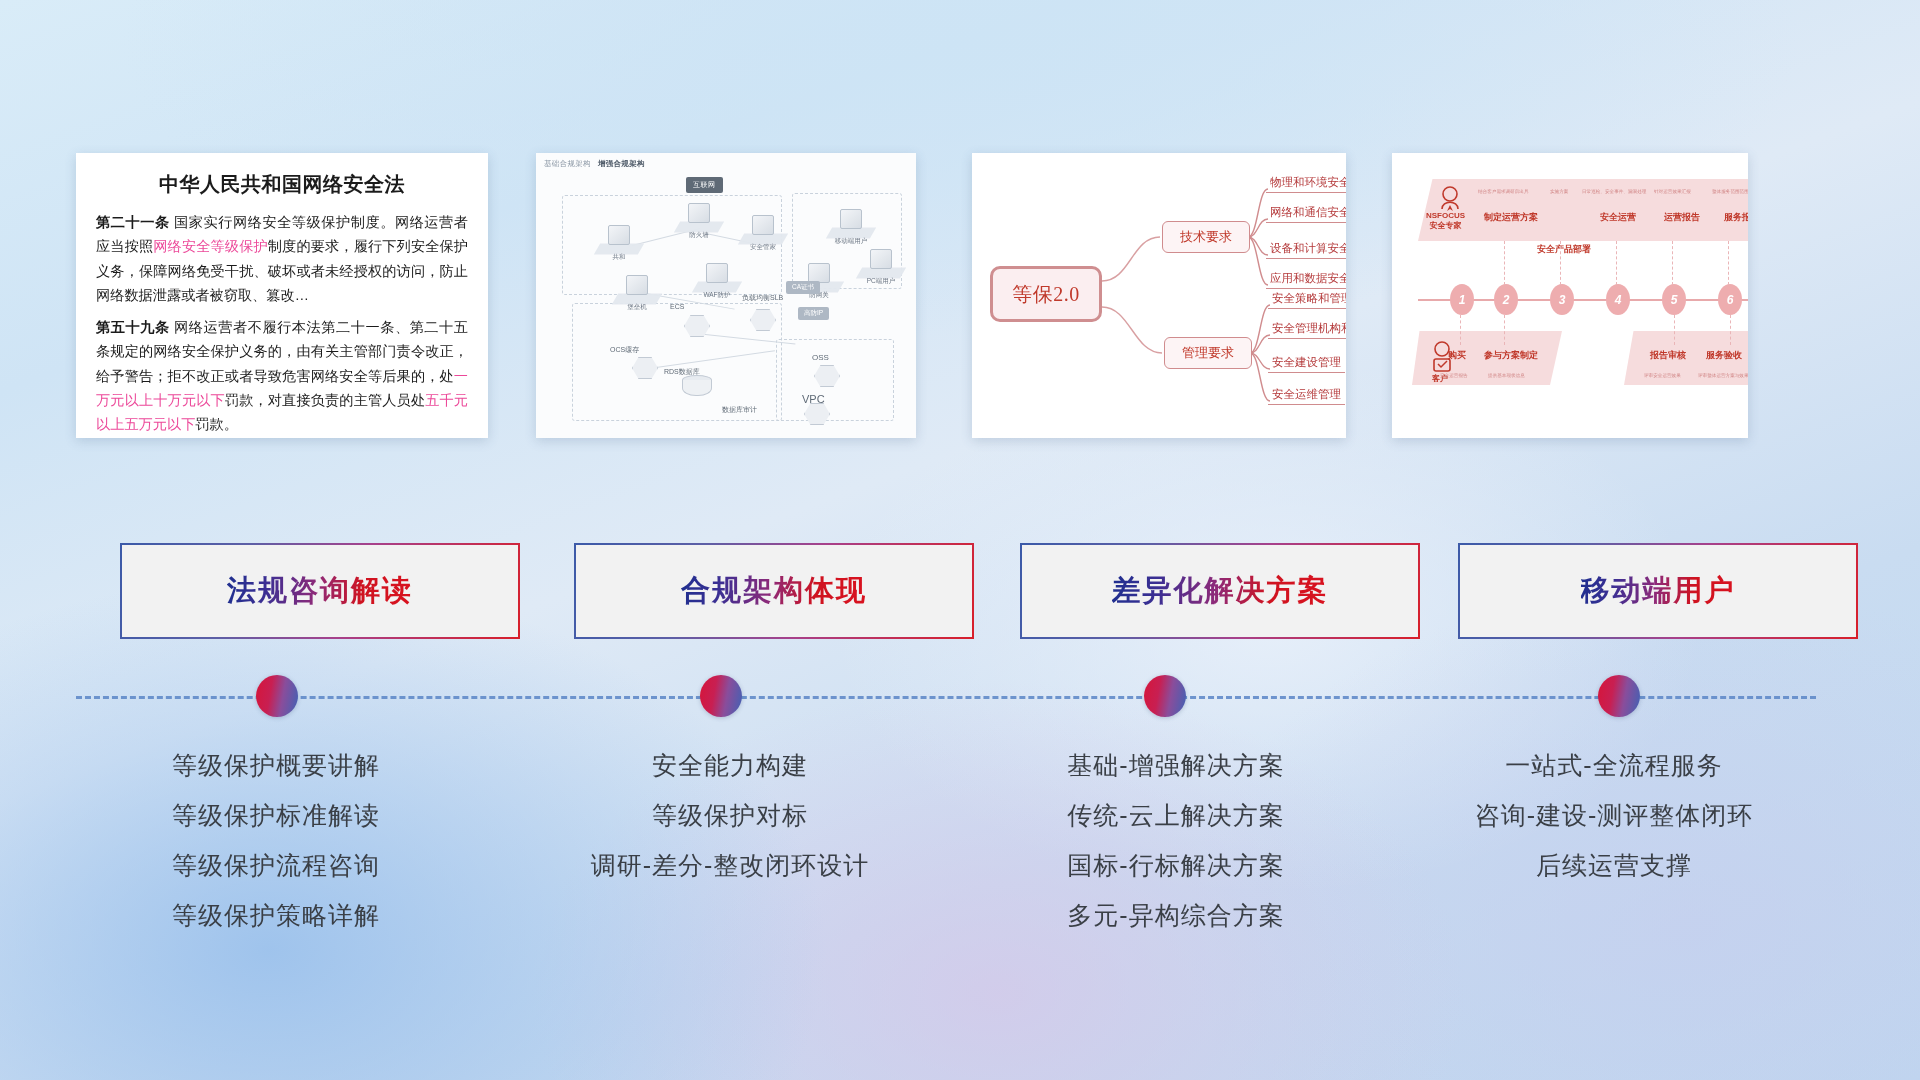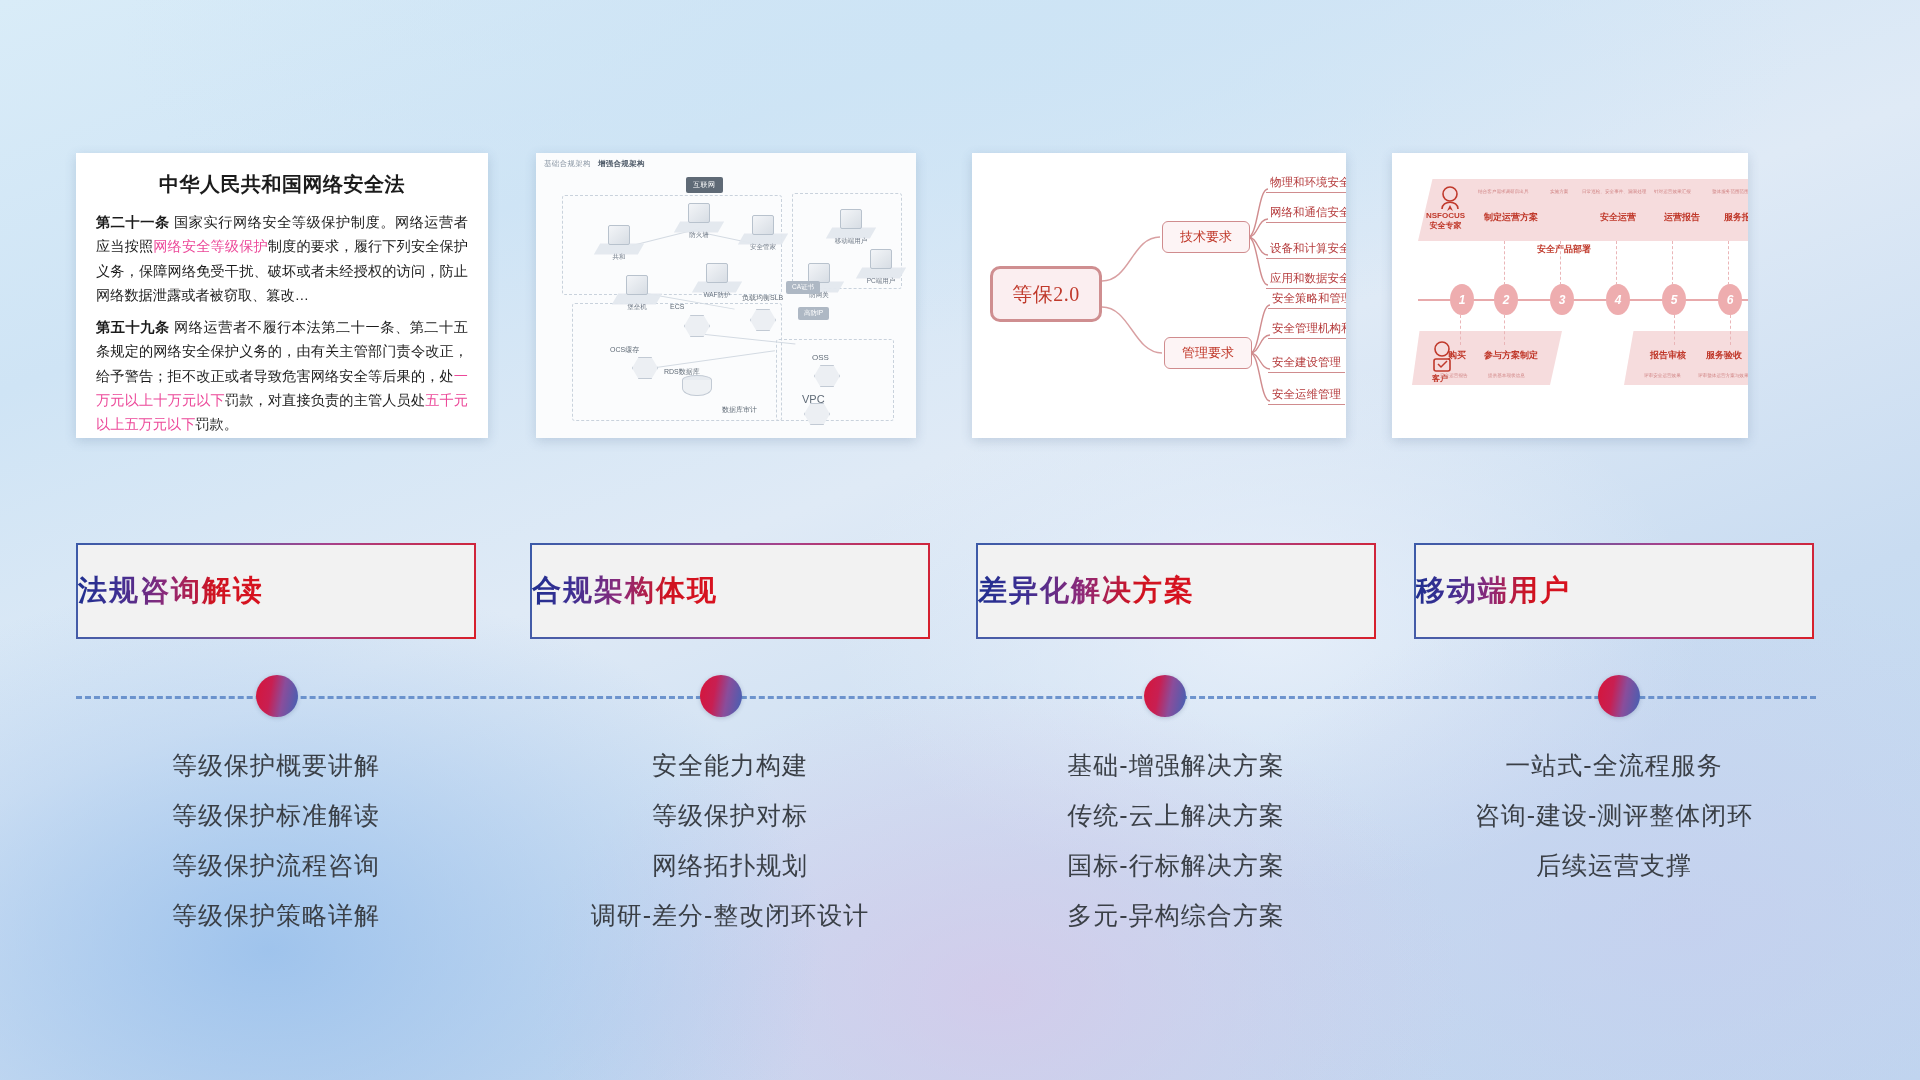--- a/index.html
+++ b/index.html
@@ -90,22 +90,22 @@
              border-left:7px solid #e8a9ab; border-top:4px solid transparent; border-bottom:4px solid transparent; }
   .p-num { position:absolute; top:131px; width:24px; height:31px; border-radius:50%;
            background:#eeadaf; color:#fff; font-size:12px; font-weight:bold;
            display:flex; align-items:center; justify-content:center; font-style:italic; }
   .p-dash { position:absolute; width:1px; border-left:1px dashed #eab5b7; }
   .p-person { position:absolute; color:#c0392b; }
 
   
   .btns { position:absolute; top:543px; left:0; width:1920px; height:96px; }
   .tbtn { position:absolute; top:0; height:96px; background:#f2f2f2;
-          display:flex; align-items:center; 
-          border-width:2px; border-style:solid; border-image: linear-gradient(110deg,#3c5aa8 0%, #5d5fa6 30%, #a7418b 58%, #d81f2a 100%) 1; }
+          display:flex; align-items:center; justify-content:center;
+          border-width:2px; border-style:solid; border-image: linear-gradient(110deg,#3c5aa8 0%, #5d5fa6 30%, #a7418b 58%, #d81f2a 100%) 1; margin-left: 44px; }
   .tbtn span { font-size:29px; font-weight:bold; letter-spacing:2px;
                background: linear-gradient(95deg,#1f2f8f 0%, #3d2f93 22%, #8e2a79 48%, #cf1320 72%, #d9121f 100%);
                -webkit-background-clip:text; background-clip:text; color:transparent; }
   .tbtn.b1 { left:76px;   width:400px; }
   .tbtn.b2 { left:530px;  width:400px; }
   .tbtn.b3 { left:976px;  width:400px; }
   .tbtn.b4 { left:1414px; width:400px; }
 
   
   .timeline { position:absolute; top:675px; left:0; width:1920px; height:48px; }
@@ -348,21 +348,20 @@
 <div class="lists">
   <div class="lcol l1">
     <div class="litem">等级保护概要讲解</div>
     <div class="litem">等级保护标准解读</div>
     <div class="litem">等级保护流程咨询</div>
     <div class="litem">等级保护策略详解</div>
   </div>
   <div class="lcol l2">
     <div class="litem">安全能力构建</div>
     <div class="litem">等级保护对标</div>
-    <div class="litem">网络拓扑规划</div>
     <div class="litem">调研-差分-整改闭环设计</div>
   </div>
   <div class="lcol l3">
     <div class="litem">基础-增强解决方案</div>
     <div class="litem">传统-云上解决方案</div>
     <div class="litem">国标-行标解决方案</div>
     <div class="litem">多元-异构综合方案</div>
   </div>
   <div class="lcol l4">
     <div class="litem">一站式-全流程服务</div>

